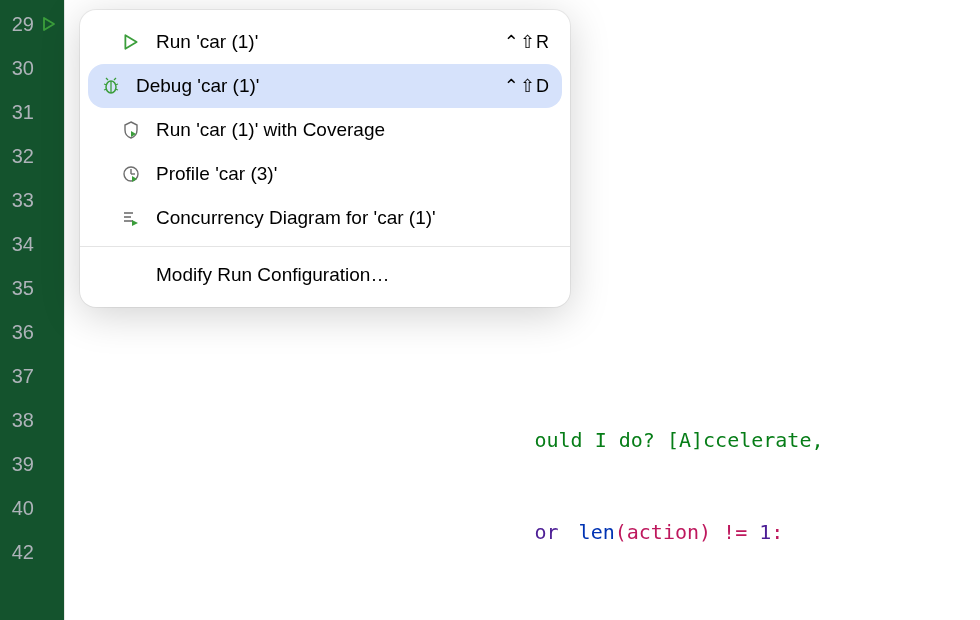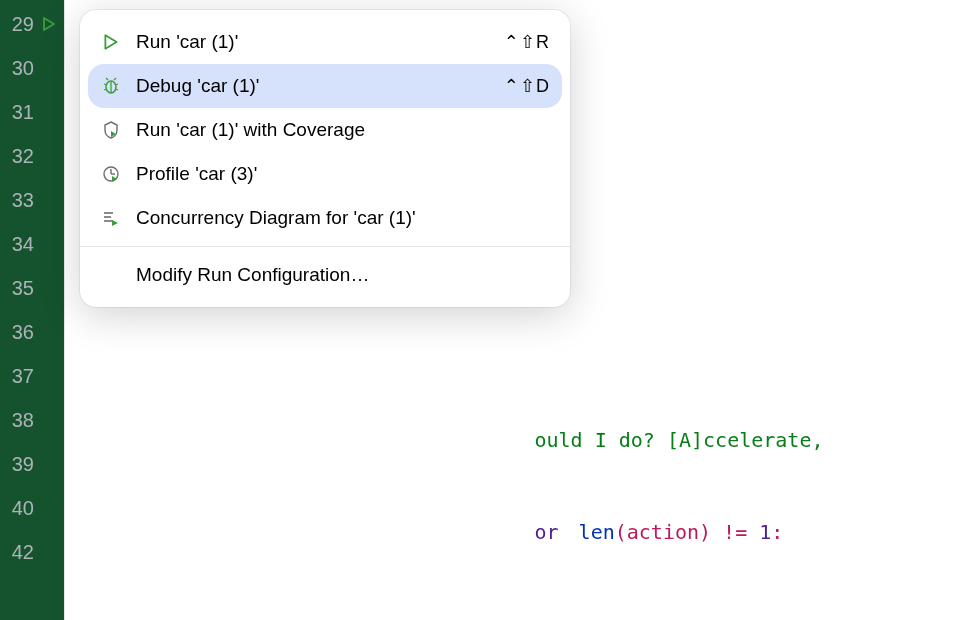--- a/index.html
+++ b/index.html
@@ -69,20 +69,21 @@
     font-size: 19px;
     color: #000;
     z-index: 10;
   }
   .popup-item {
     display: flex;
     align-items: center;
     height: 44px;
     padding: 0 20px;
     gap: 14px;
+    margin-left: 20px;
   }
   .popup-item.selected {
     background: #d6e2fb;
     border-radius: 16px;
     margin: 0 8px;
     padding: 0 12px;
   }
   .popup-icon {
     width: 22px;
     height: 22px;

